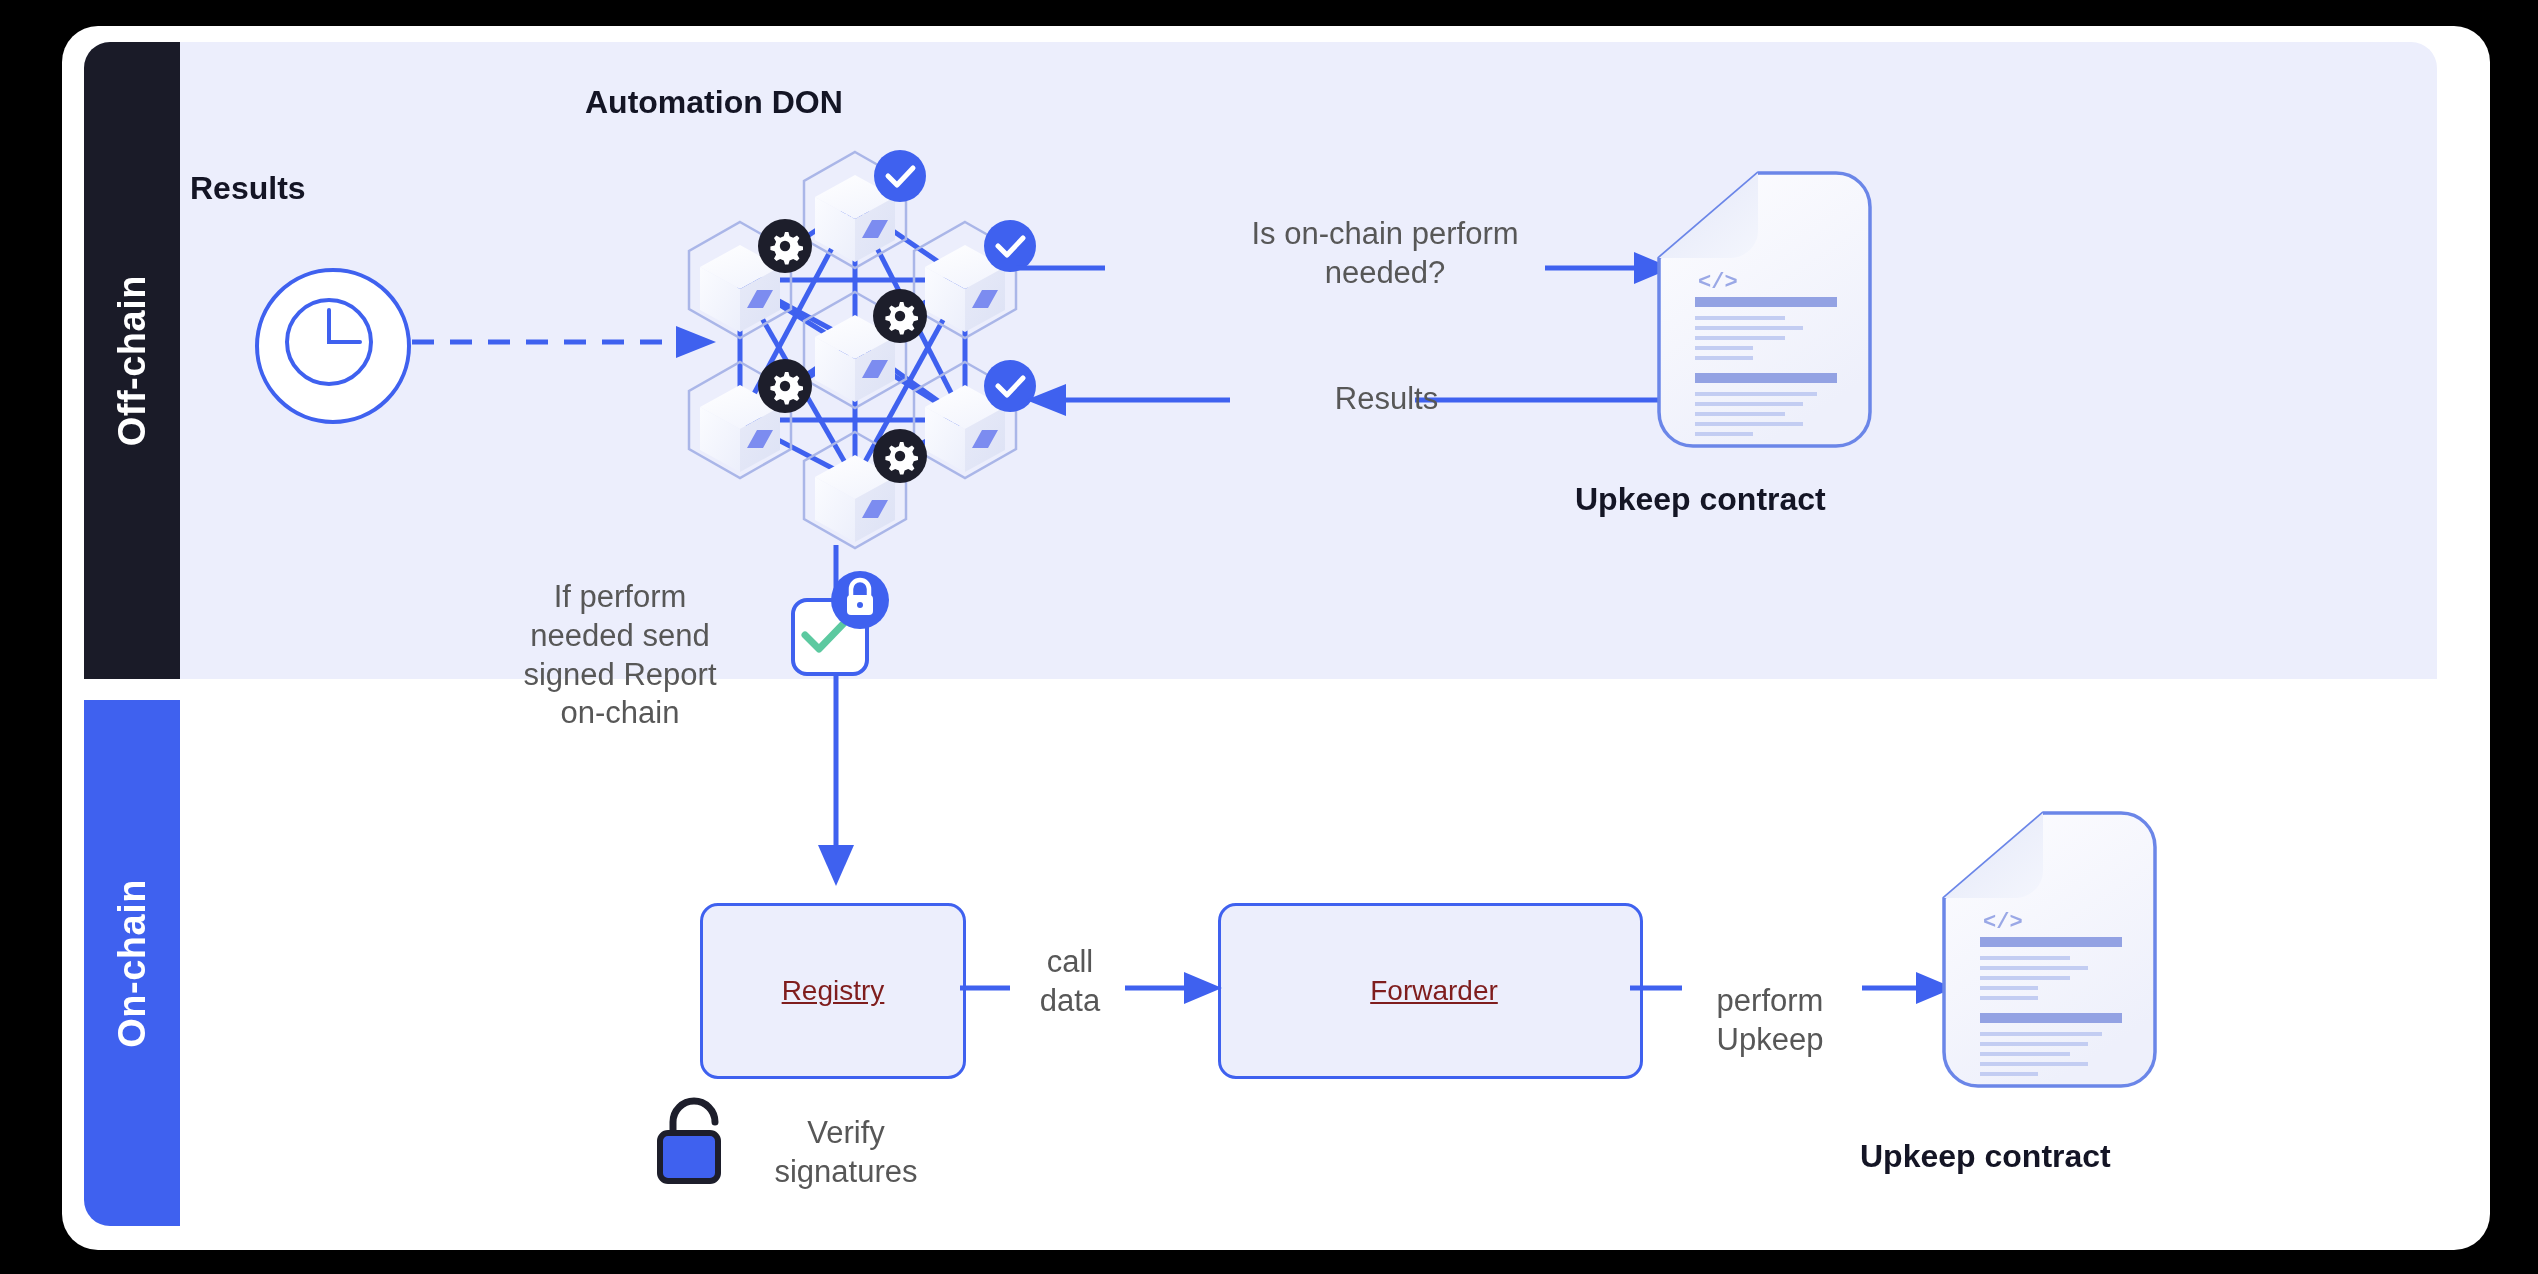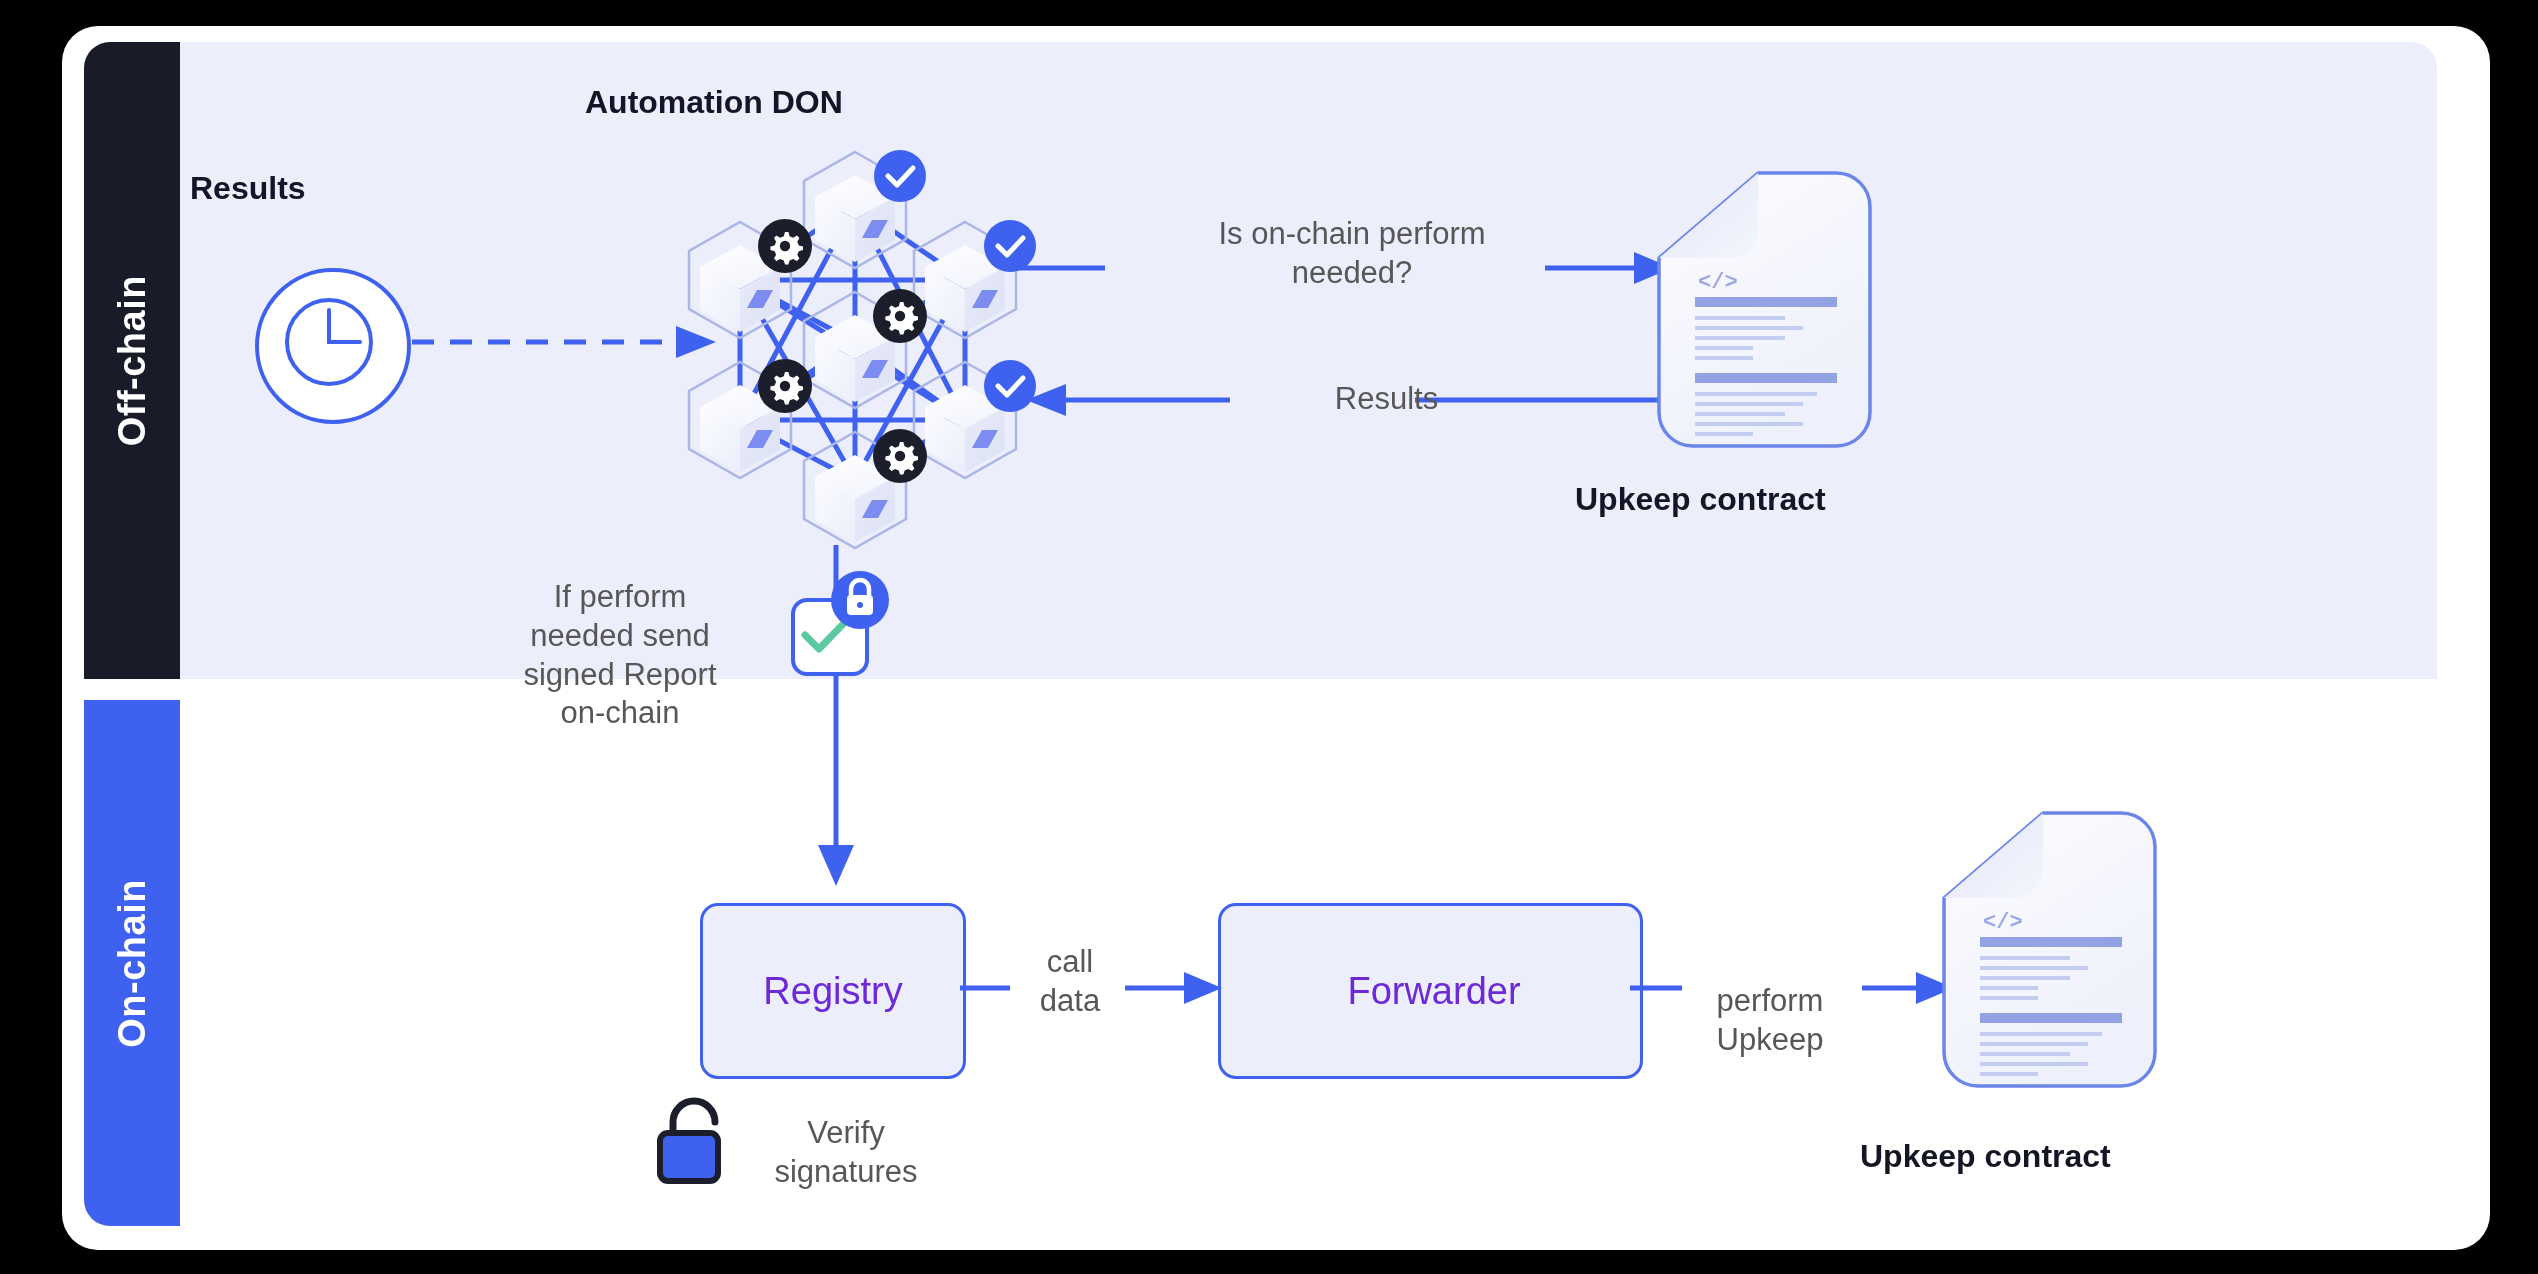--- a/index.html
+++ b/index.html
@@ -85,21 +85,21 @@
   }
 
   
   .block {
     position: absolute;
     background: #eceefc;
     border: 3px solid #3f61ef;
     border-radius: 18px;
     display: flex; align-items: center; justify-content: center;
   }
-  .block span { color: #6d28d9; font-size: 38px; }
+  .block span { color: #7f1d1d; font-size: 28px; text-decoration: underline; }
 
   
   .trigger-circle {
     position: absolute;
     left: 255px; top: 268px;
     width: 148px; height: 148px;
     border: 4px solid #3f61ef;
     border-radius: 50%;
     background: #ffffff;
   }
@@ -270,21 +270,21 @@
         </g>
       </g>
     </g>
   </svg>
 
   <svg class="layer">
     <line x1="1016" y1="268" x2="1105" y2="268" stroke="#3f61ef" stroke-width="5"></line>
     <line x1="1545" y1="268" x2="1640" y2="268" stroke="#3f61ef" stroke-width="5"></line>
     <path d="M1634 252 L1672 268 L1634 284 Z" fill="#3f61ef"></path>
   </svg>
-  <div class="txt" style="left:1127px; top:215px; width:450px;">Is on-chain perform
+  <div class="txt" style="left:1160px; top:215px; width:450px;">Is on-chain perform
 needed?</div>
 
   <svg class="layer">
     <line x1="1060" y1="400" x2="1230" y2="400" stroke="#3f61ef" stroke-width="5"></line>
     <path d="M1066 384 L1026 400 L1066 416 Z" fill="#3f61ef"></path>
     <line x1="1415" y1="400" x2="1664" y2="400" stroke="#3f61ef" stroke-width="5"></line>
   </svg>
   <div class="txt" style="left:1239px; top:380px; width:295px;">Results</div>
 
   <svg class="layer">

